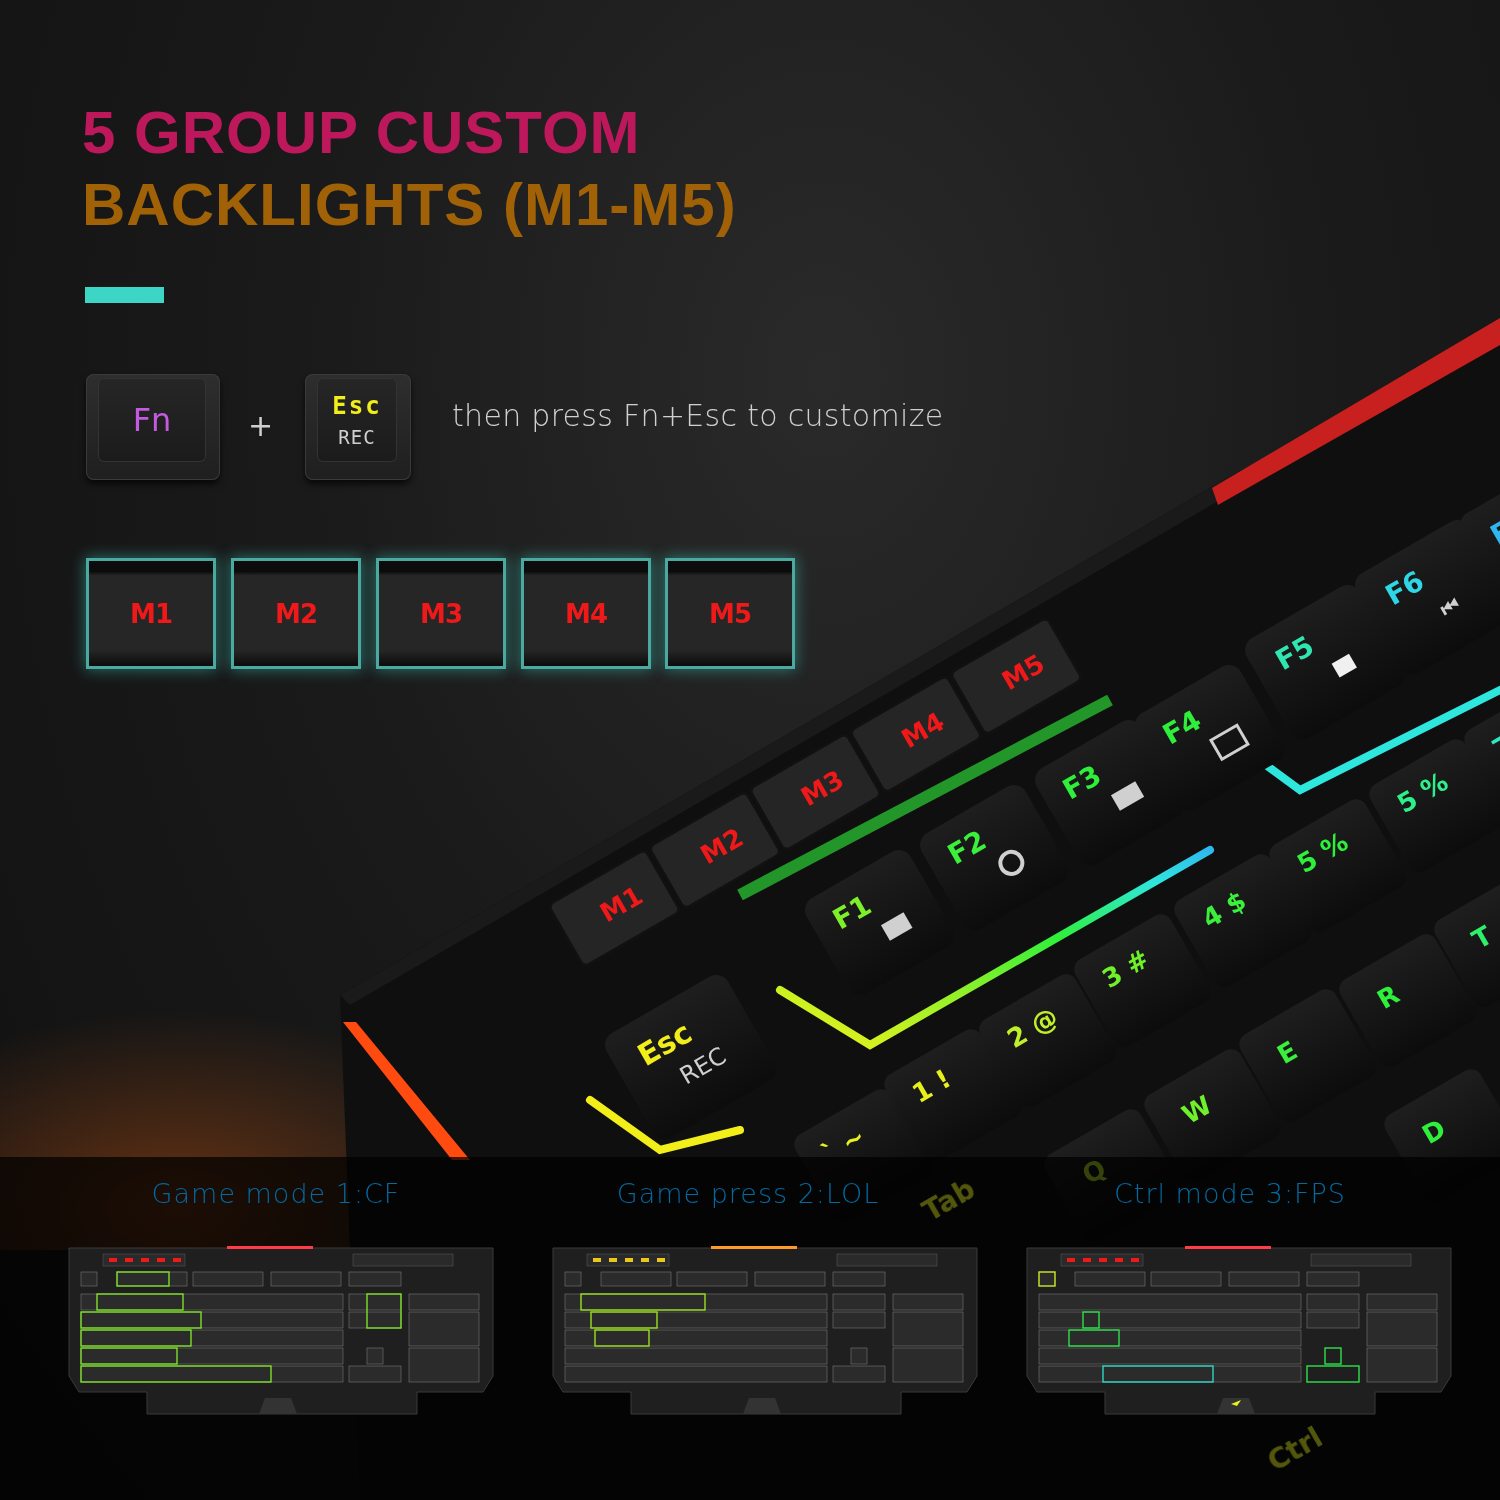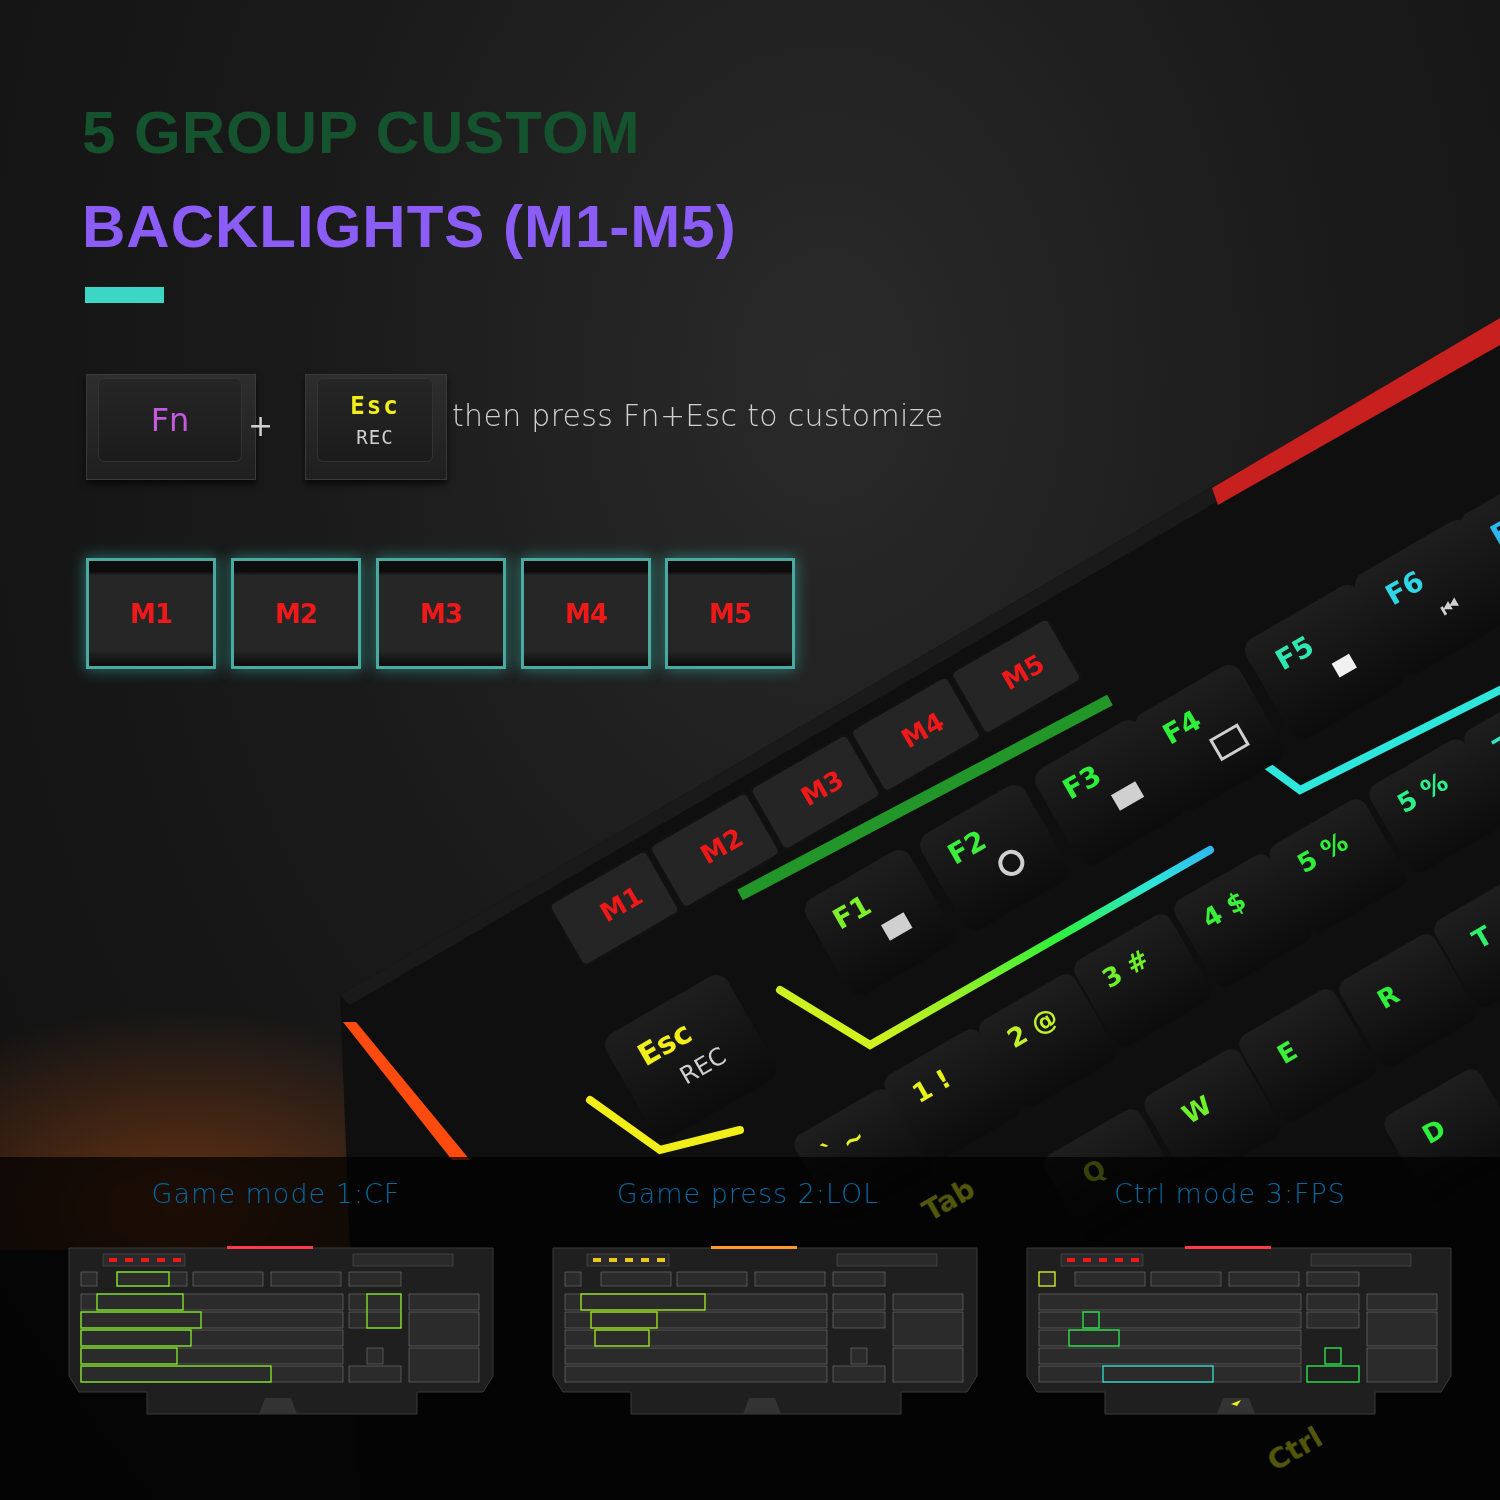--- a/index.html
+++ b/index.html
@@ -3,30 +3,29 @@
 <meta charset="utf-8">
 <style>
   html, body { margin:0; padding:0; }
   body {
     width:1500px; height:1500px; overflow:hidden; position:relative;
     background: radial-gradient(ellipse at 55% 25%, #2a2a2a 0%, #1a1a1a 45%, #101010 100%);
     font-family: "Liberation Sans", sans-serif;
   }
   .abs { position:absolute; }
   
-  .h1 { left:82px; top:98px; font-size:60px; font-weight:bold; color:#14532d; letter-spacing:1px; line-height:70px; white-space:nowrap; }
-  .h2 { left:82px; top:192px; font-size:60px; font-weight:bold; color:#8b5cf6; letter-spacing:1px; line-height:70px; white-space:nowrap; }
+  .h1 { left:82px; top:98px; font-size:60px; font-weight:bold; color:#be185d; letter-spacing:1px; line-height:70px; white-space:nowrap; }
+  .h2 { left:82px; top:170px; font-size:60px; font-weight:bold; color:#a16207; letter-spacing:1px; line-height:70px; white-space:nowrap; }
   .accent-bar { left:85px; top:287px; width:79px; height:16px; background:#3dd6c6; }
 
   
   .keycap {
-    position:absolute; width:134px; height:106px; border-radius:0;
+    position:absolute; width:134px; height:106px; border-radius:8px;
     background: linear-gradient(180deg,#2e2e2e 0%, #1f1f1f 100%);
     box-shadow: inset 0 0 0 1px #3a3a3a, 0 4px 6px rgba(0,0,0,0.7);
-    padding-left: 36px;
   }
   .keycap .top {
     position:absolute; left:12px; top:4px; right:14px; bottom:18px; border-radius:6px;
     background: linear-gradient(180deg,#262626,#1b1b1b);
     box-shadow: inset 0 0 0 1px #333;
     display:flex; flex-direction:column; align-items:center; justify-content:center;
   }
   .fn-key { left:86px; top:374px; }
   .esc-key { left:305px; top:374px; width:106px; }
   .fn-label { color:#c35ae0; font-size:32px; font-family:"DejaVu Sans", sans-serif; }

